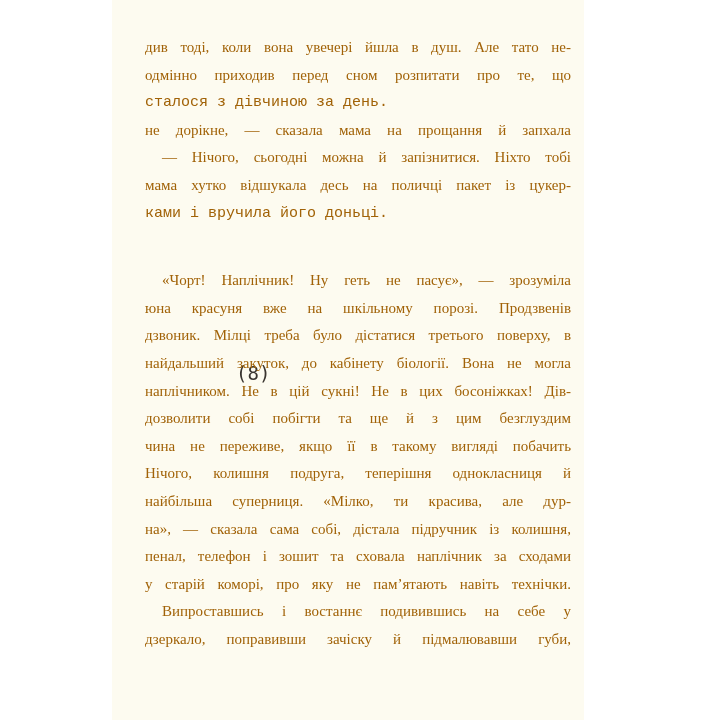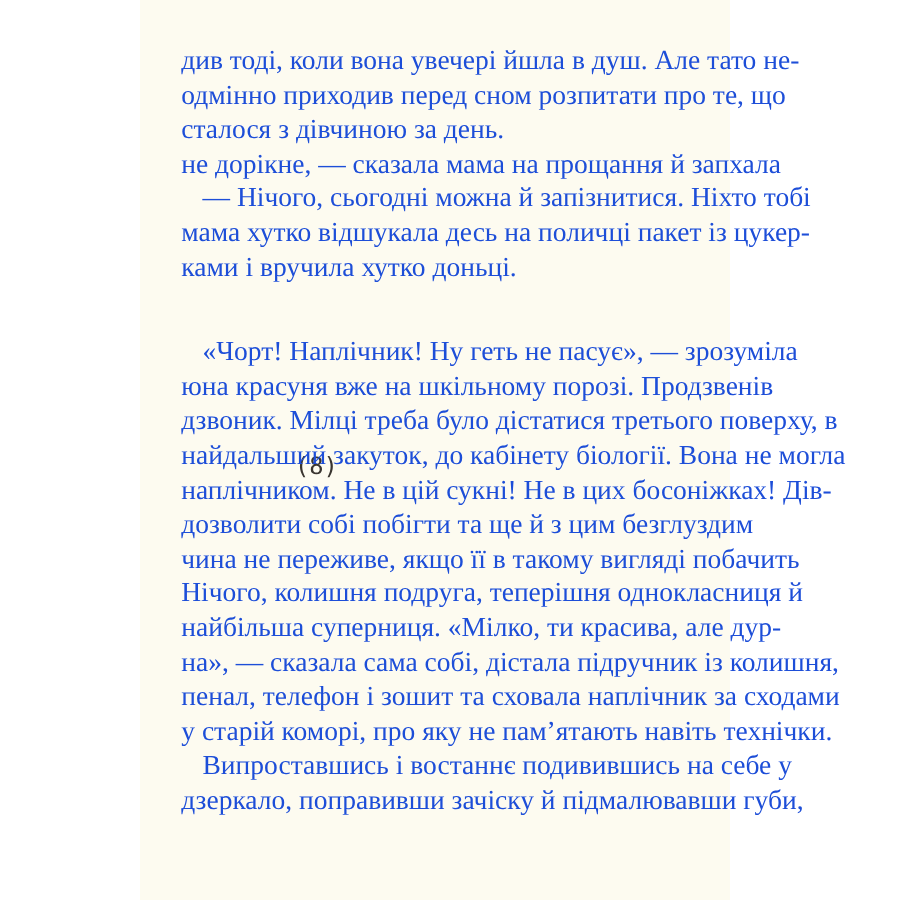--- a/index.html
+++ b/index.html
@@ -17,40 +17,41 @@
       width: 472px;
       height: 720px;
       background: #fdfbf0;
     }
     .text-block {
       position: absolute;
       left: 33px;
       top: 34px;
       width: 426px;
       font-family: "Liberation Serif", "DejaVu Serif", serif;
-      font-size: 22px;
+      font-size: 15px;
       line-height: 27.6px;
-      color: #1d4ed8;
+      color: #a16207;
       text-align: justify;
       text-align-last: left;
     }
     .text-block p {
       margin: 0;
     }
     .text-block p.section {
       margin-top: 40px;
     }
     .line {
       display: block;
       text-align: justify;
       text-align-last: justify;
       white-space: nowrap;
     }
     .line.last {
       text-align-last: left;
+      font-family: Liberation Mono, monospace;
     }
     .line.first {
       padding-left: 17px;
     }
     .page-number {
       position: absolute;
       left: 124px;
       top: 362px;
       font-family: "DejaVu Sans Mono", "Liberation Mono", monospace;
       font-size: 19px;
@@ -69,21 +70,21 @@
     <p>
       <span class="line">див тоді, коли вона увечері йшла в душ. Але тато не-</span>
       <span class="line">одмінно приходив перед сном розпитати про те, що</span>
       <span class="line last">сталося з дівчиною за день.</span>
     </p>
 
     <p>
       <span class="line">не дорікне, — сказала мама на прощання й запхала</span>
       <span class="line first">— Нічого, сьогодні можна й запізнитися. Ніхто тобі</span>
       <span class="line">мама хутко відшукала десь на поличці пакет із цукер-</span>
-      <span class="line last">ками і вручила хутко доньці.</span>
+      <span class="line last">ками і вручила його доньці.</span>
     </p>
 
     <p class="section">
       <span class="line first">«Чорт! Наплічник! Ну геть не пасує», — зрозуміла</span>
       <span class="line">юна красуня вже на шкільному порозі. Продзвенів</span>
       <span class="line">дзвоник. Мілці треба було дістатися третього поверху, в</span>
       <span class="line">найдальший закуток, до кабінету біології. Вона не могла</span>
       <span class="line">наплічником. Не в цій сукні! Не в цих босоніжках! Дів-</span>
       <span class="line">дозволити собі побігти та ще й з цим безглуздим</span>
       <span class="line">чина не переживе, якщо її в такому вигляді побачить</span>

